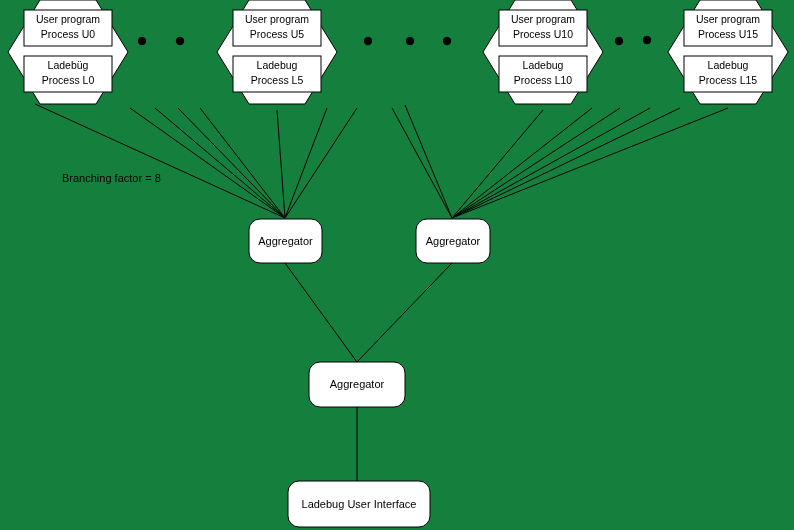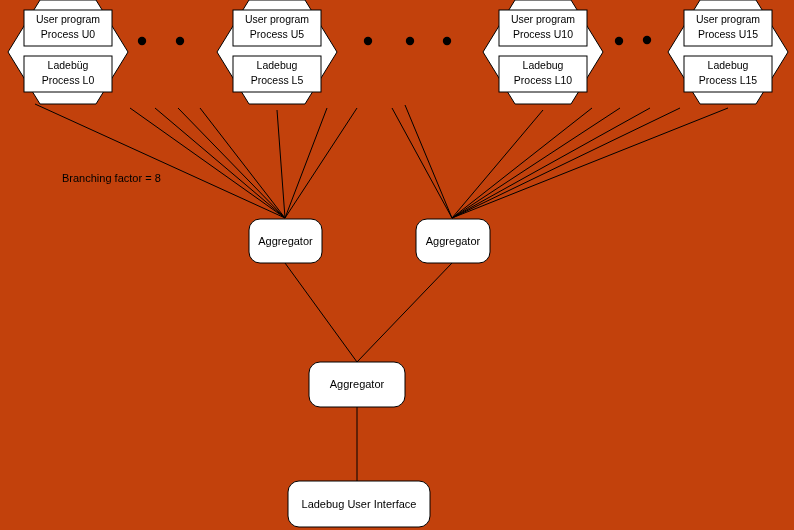--- a/index.html
+++ b/index.html
@@ -11,21 +11,21 @@
   body {
     width: 794px;
     height: 530px;
     font-family: "Liberation Sans", sans-serif;
     overflow: hidden;
   }
   #diagram-root {
     position: relative;
     width: 794px;
     height: 530px;
-    background: #c2410c;
+    background: #15803d;
   }
   svg#diagram-svg {
     position: absolute;
     top: 0;
     left: 0;
     width: 794px;
     height: 530px;
     display: block;
   }
   .shape-stroke {

